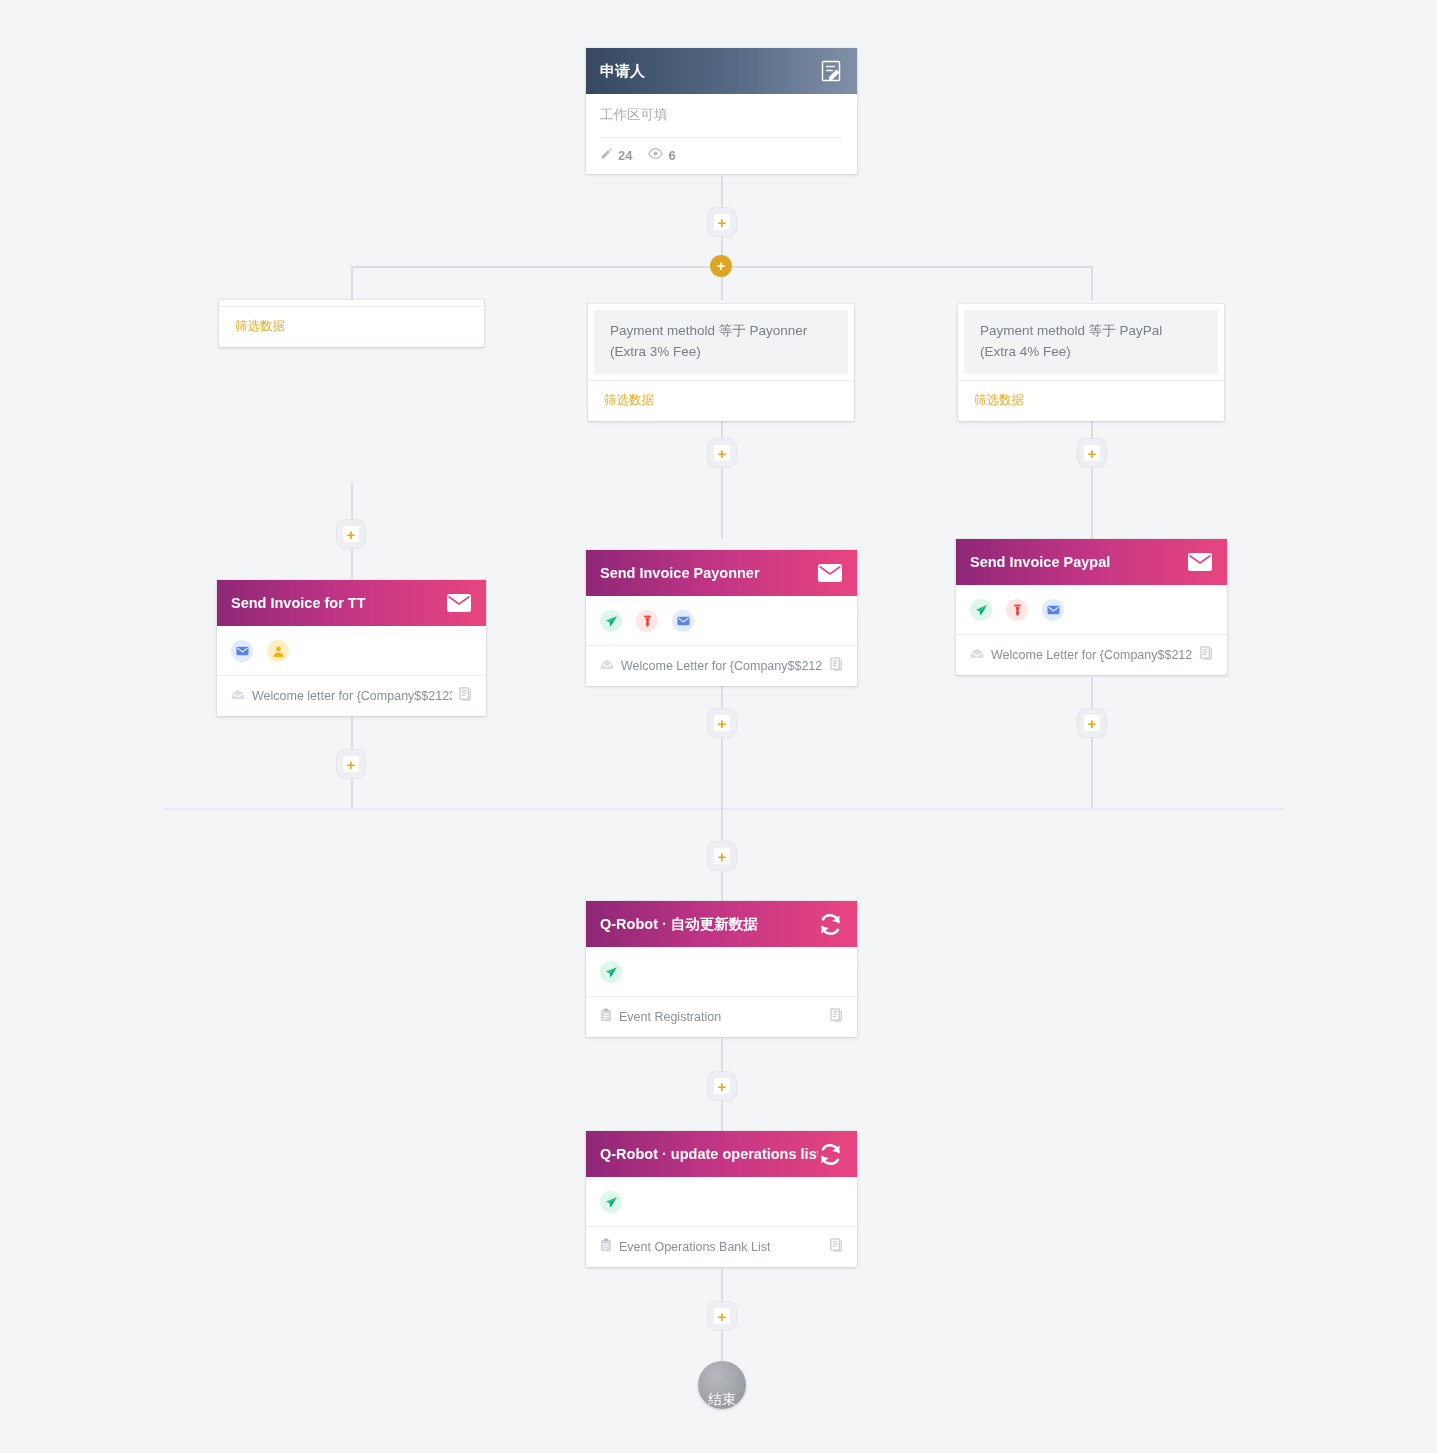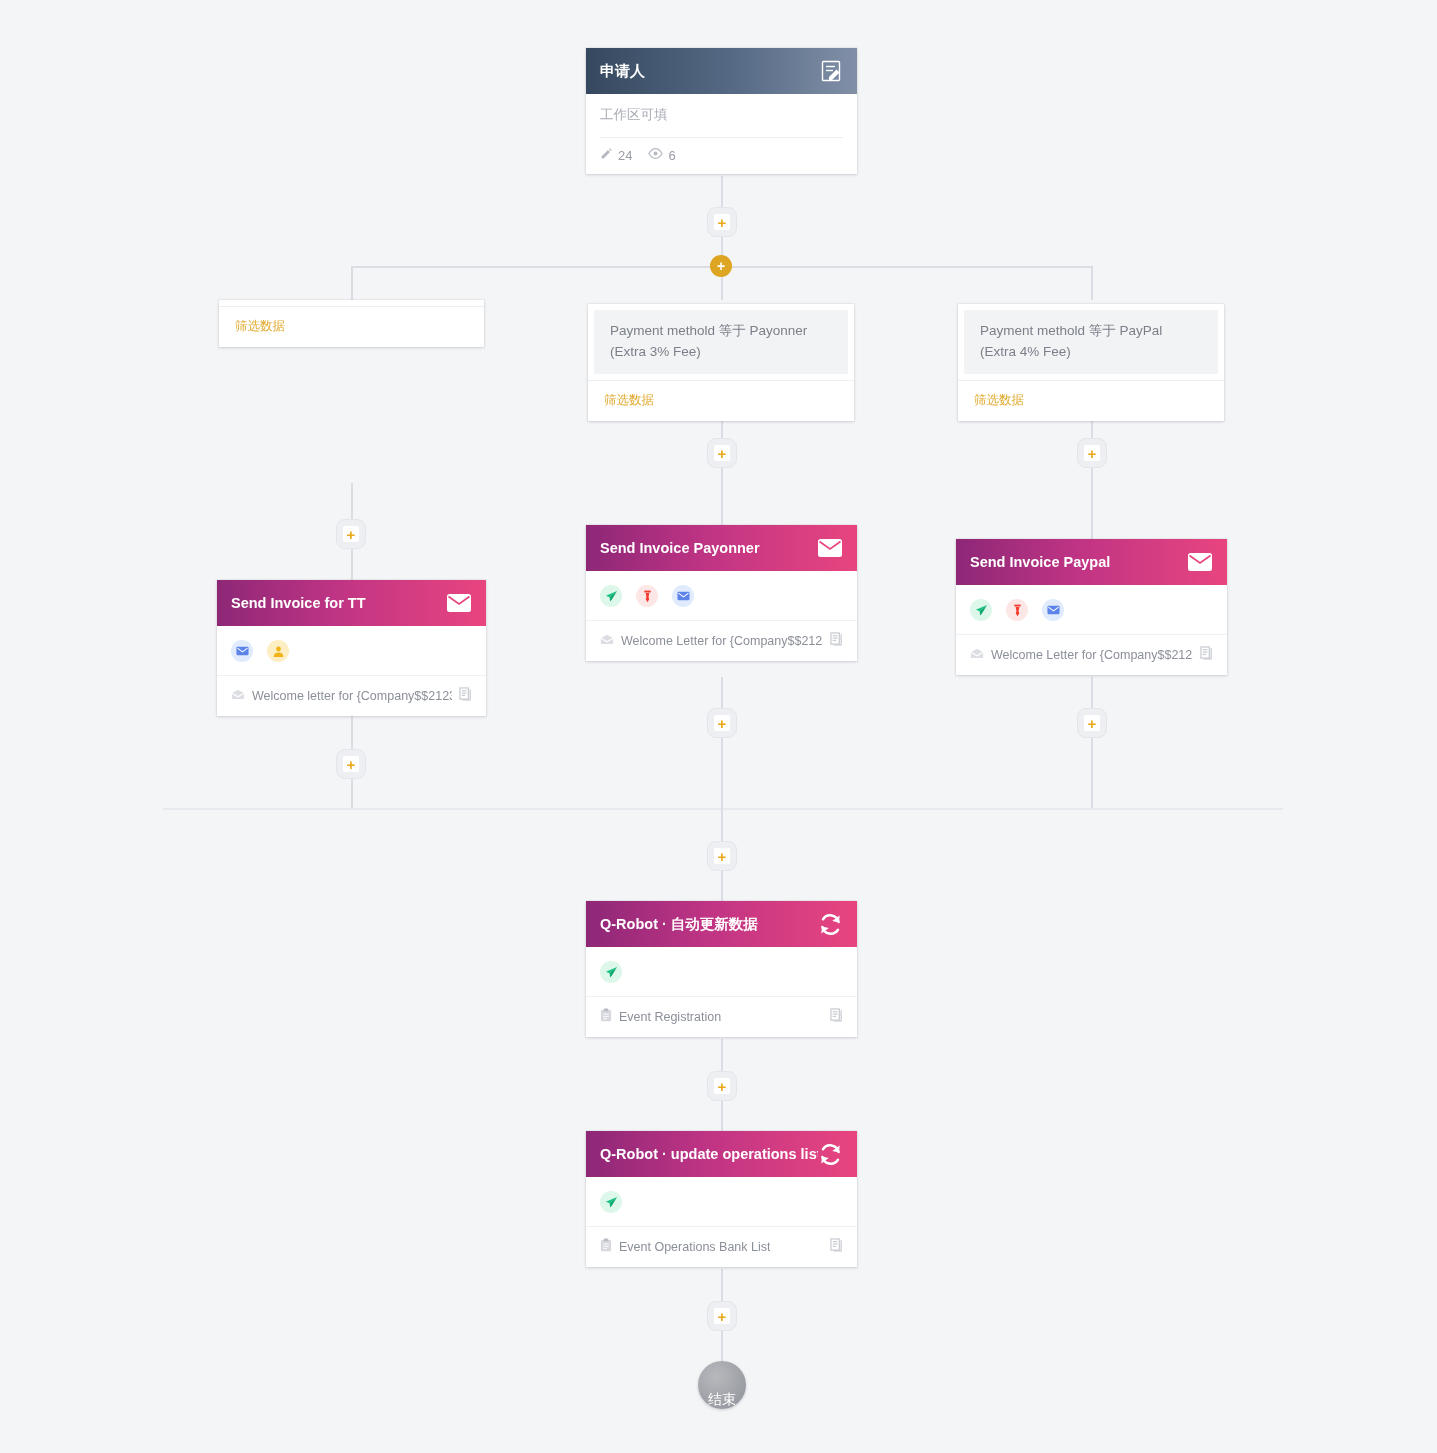--- a/index.html
+++ b/index.html
@@ -98,20 +98,21 @@
     font-size: 13.5px;
     color: #a8abb4;
     padding: 12px 0 13px 0;
     border-bottom: 1px solid #edeef1;
   }
   .appl-stats {
     display: flex; align-items: center; gap: 16px;
     padding: 9px 0 11px 0;
     font-size: 13px;
     color: #9a9da6;
+    font-weight: bold;
   }
   .appl-stats .stat { display: flex; align-items: center; gap: 5px; }
 
   
   .cond-inner { padding: 6px 6px 0 6px; }
   .cond-row {
     background: #f2f3f5;
     padding: 11px 16px;
     font-size: 13.5px;
     color: #7b7f88;
@@ -318,21 +319,21 @@
           <rect x="1" y="1" width="9" height="12"></rect>
           <line x1="3" y1="4" x2="8" y2="4"></line>
           <line x1="3" y1="6.5" x2="8" y2="6.5"></line>
           <line x1="3" y1="9" x2="6.5" y2="9"></line>
           <path d="M12 2.5 L12 14 L4 14"></path>
         </svg>
       </span>
     </div>
   </div>
 
-  <div class="card" style="left:586px; top:525px; width:271px;">
+  <div class="card" style="left:586px; top:550px; width:271px;">
     <div class="card-header magenta">
       <div class="title">Send Invoice Payonner</div>
       <div class="hdr-icon">
         <svg width="26" height="20" viewBox="0 0 26 20">
           <rect x="1" y="1" width="24" height="18" rx="2.5" fill="#ffffff"></rect>
           <path d="M2.5 3.5 L13 11 L23.5 3.5" fill="none" stroke="#e8457f" stroke-width="1.6"></path>
         </svg>
       </div>
     </div>
     <div class="act-icons">

